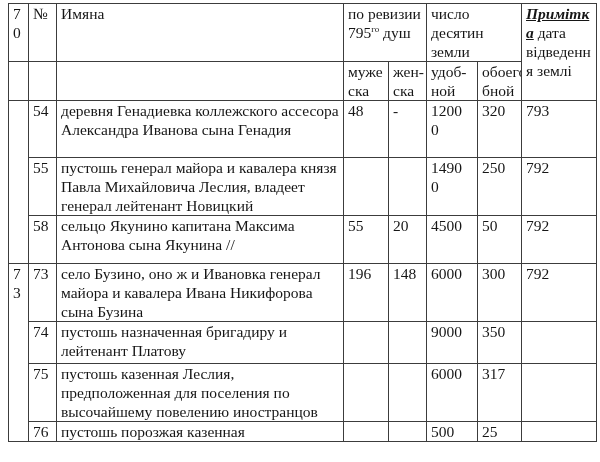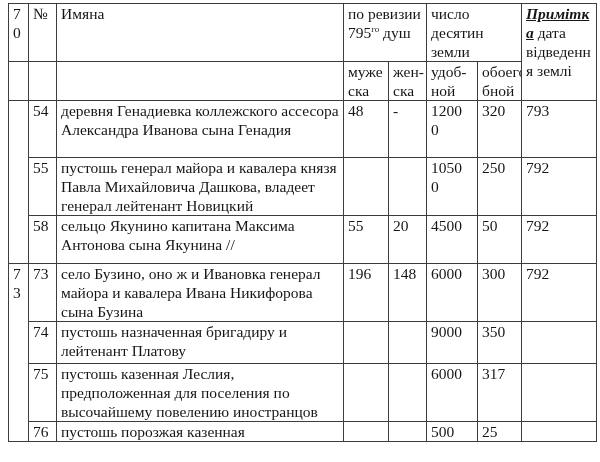--- a/index.html
+++ b/index.html
@@ -110,24 +110,24 @@
       <td>деревня Генадиевка коллежского ассесора Александра Иванова сына Генадия</td>
       <td class="num">48</td>
       <td class="num">-</td>
       <td class="num"><span class="num-wrap">12000</span></td>
       <td class="num">320</td>
       <td>793</td>
     </tr>
 
     <tr style="height:56px">
       <td>55</td>
-      <td>пустошь генерал майора и кавалера князя Павла Михайловича Дашкова, владеет генерал лейтенант Новицкий</td>
+      <td>пустошь генерал майора и кавалера князя Павла Михайловича Леслия, владеет генерал лейтенант Новицкий</td>
       <td class="num"></td>
       <td class="num"></td>
-      <td class="num"><span class="num-wrap">10500</span></td>
+      <td class="num"><span class="num-wrap">14900</span></td>
       <td class="num">250</td>
       <td>792</td>
     </tr>
 
     <tr style="height:48px">
       <td>58</td>
       <td>сельцо Якунино капитана Максима Антонова сына Якунина //</td>
       <td class="num">55</td>
       <td class="num">20</td>
       <td class="num"><span class="num-wrap">4500</span></td>

